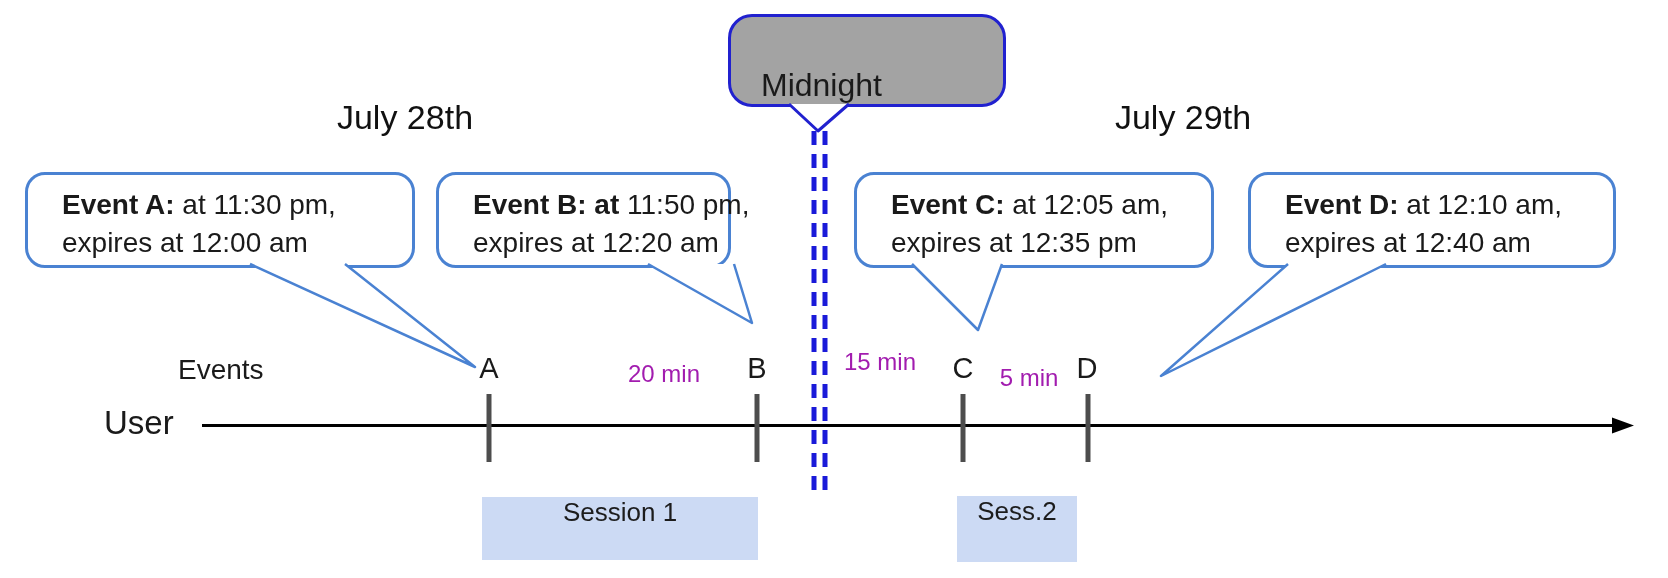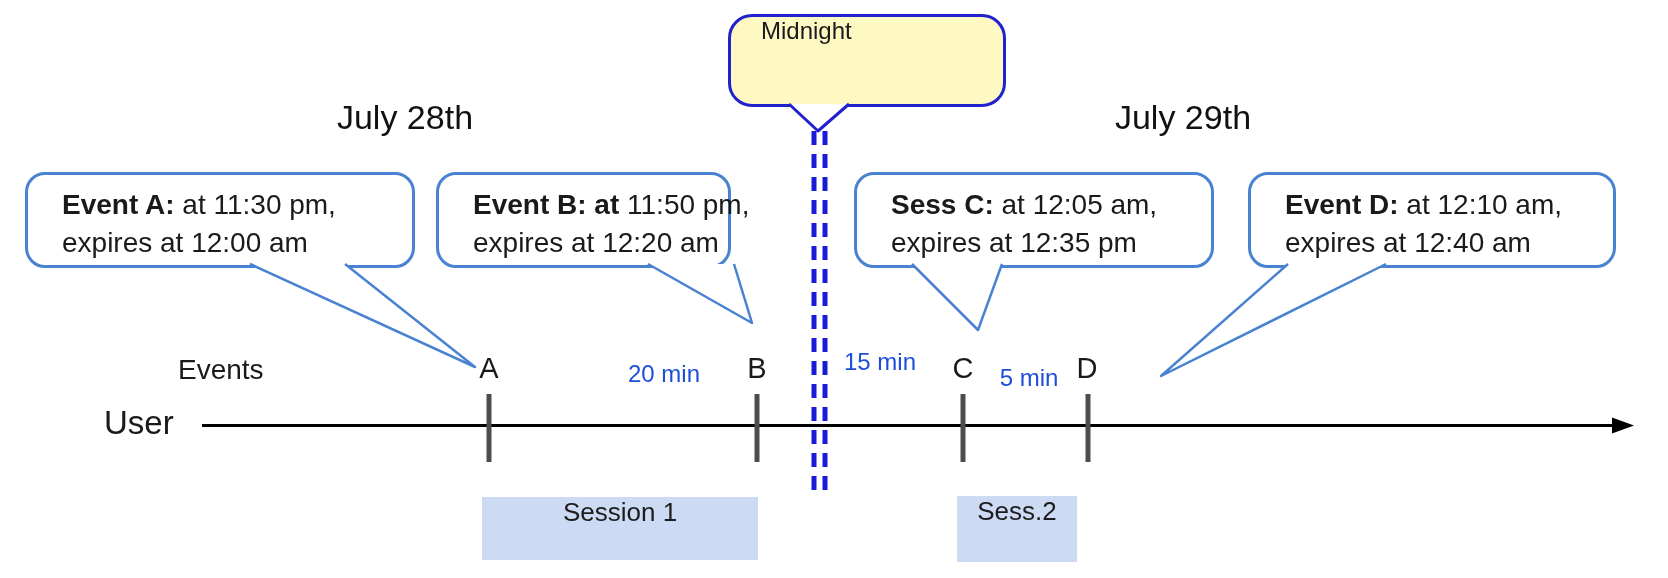--- a/index.html
+++ b/index.html
@@ -19,27 +19,27 @@
     width: 240px;
     text-align: center;
     font-size: 34px;
     color: #111111;
     white-space: nowrap;
   }
 
   .midnight-bubble {
     left: 728px; top: 14px;
     width: 278px; height: 93px;
-    background: #fef9c3;
+    background: #a3a3a3;
     border: 3px solid #2121cf;
     border-radius: 24px;
     box-sizing: border-box;
-    display: flex; align-items: flex-start;
+    display: flex; align-items: flex-end;
     padding-left: 30px;
-    font-size: 24px;
+    font-size: 32px;
   }
 
   .event-bubble {
     top: 172px; height: 96px;
     background: #ffffff;
     border: 3px solid #4a82d2;
     border-radius: 20px;
     box-sizing: border-box;
     padding: 11px 14px 0 34px;
     font-size: 28px;
@@ -54,21 +54,21 @@
   }
   .user-label {
     left: 104px; top: 404px; width: 90px;
     font-size: 33px;
   }
   .tick-label {
     top: 352px; width: 60px;
     text-align: center; font-size: 29px;
   }
   .gap-label {
-    width: 110px; text-align: center; font-size: 24px; color: #1d4ed8;
+    width: 110px; text-align: center; font-size: 24px; color: #a21caf;
   }
 
   .session-box {
     background: #ccdaf4;
     display: flex; justify-content: center;
     font-size: 26px; color: #1c1c1c;
   }
 
   .overlay { left: 0; top: 0; pointer-events: none; }
 </style>
@@ -86,21 +86,21 @@
 
   <div class="abs event-bubble" style="left:25px; width:390px;">
     <div><span class="b">Event A:</span><span> at 11:30 pm,</span></div>
     <div>expires at 12:00 am</div>
   </div>
   <div class="abs event-bubble" style="left:436px; width:295px;">
     <div><span class="b">Event B: at</span><span> 11:50 pm,</span></div>
     <div>expires at 12:20 am</div>
   </div>
   <div class="abs event-bubble" style="left:854px; width:360px;">
-    <div><span class="b">Sess C:</span><span> at 12:05 am,</span></div>
+    <div><span class="b">Event C:</span><span> at 12:05 am,</span></div>
     <div>expires at 12:35 pm</div>
   </div>
   <div class="abs event-bubble" style="left:1248px; width:368px;">
     <div><span class="b">Event D:</span><span> at 12:10 am,</span></div>
     <div>expires at 12:40 am</div>
   </div>
 
   <div class="abs axis-row-label">Events</div>
   <div class="abs user-label">User</div>
 

